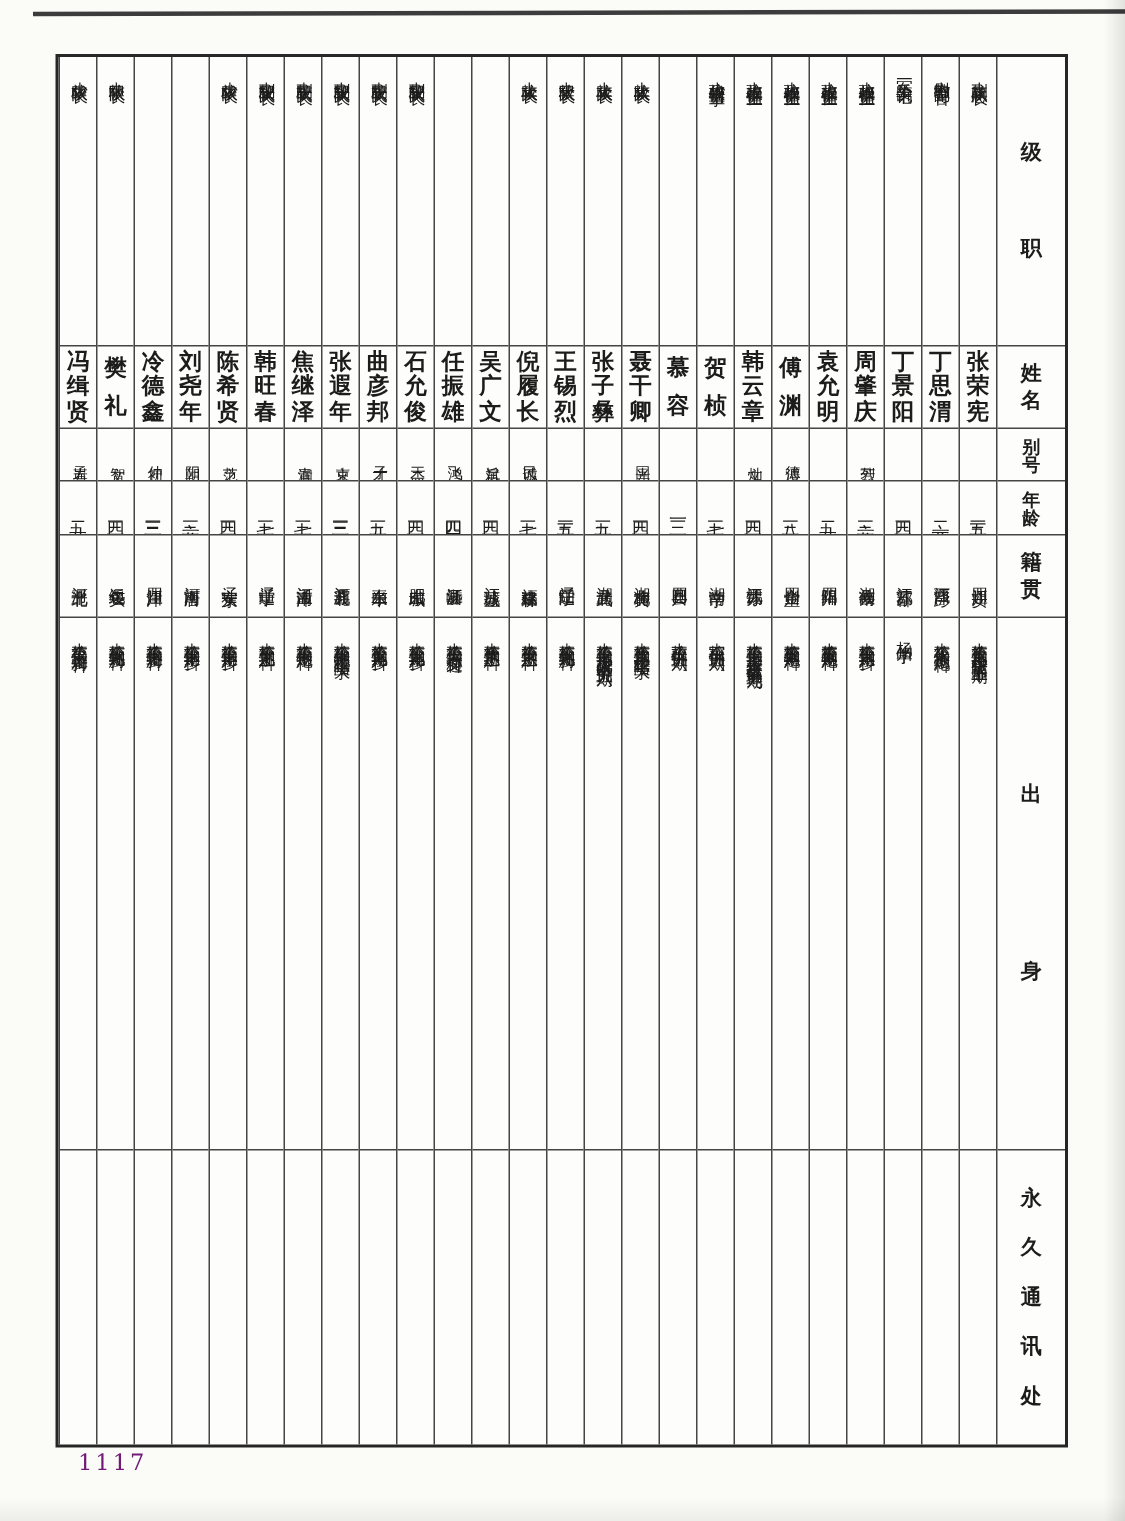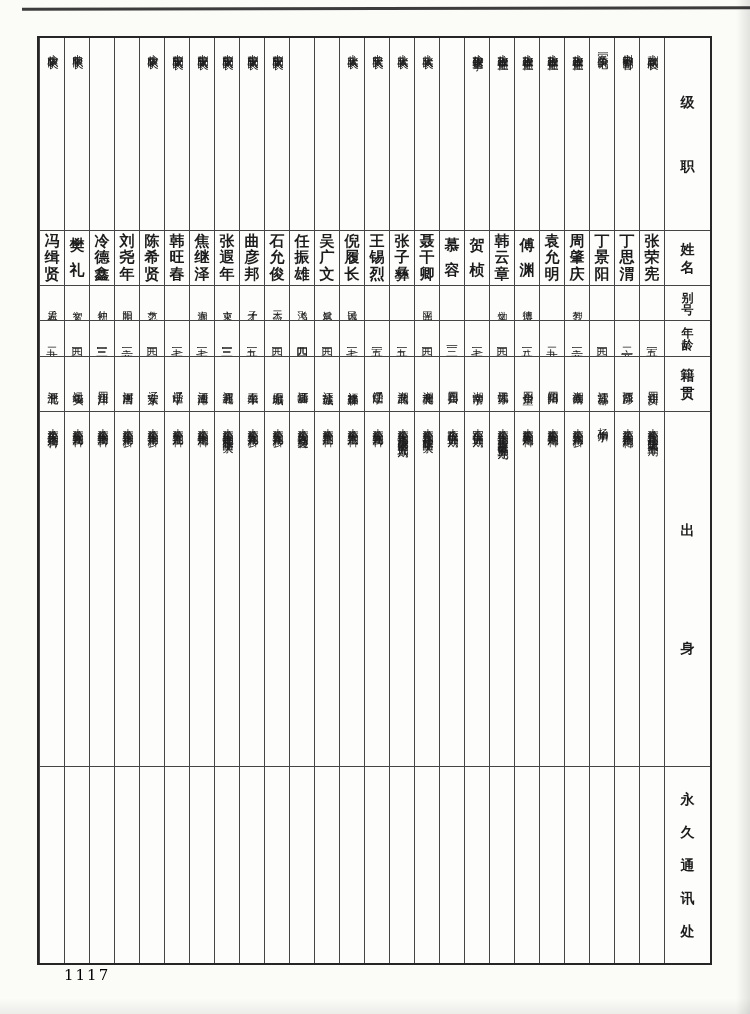--- a/index.html
+++ b/index.html
@@ -65,23 +65,23 @@
 
   
   .hlabel{
     flex-direction:column;align-items:center;justify-content:space-evenly;
     padding:6px 0;
   }
   .hlabel span{font-size:14px;font-weight:600;line-height:1;}
   .hlabel.small span{font-size:12px;}
 
   .page-number{
-    position:absolute;left:64px;top:966px;
+    position:absolute;left:52px;top:966px;
     font-family:"DejaVu Serif",serif;
-    font-size:15px;letter-spacing:2px;color:#000000;
+    font-size:15px;letter-spacing:2px;color:#701a75;
   }
 </style>
 </head>
 <body>
 
 <div class="scan-top-line"></div>
 <div class="scan-right-shade"></div>
 <div class="scan-bottom-shade"></div>
 
 <div class="roster">

